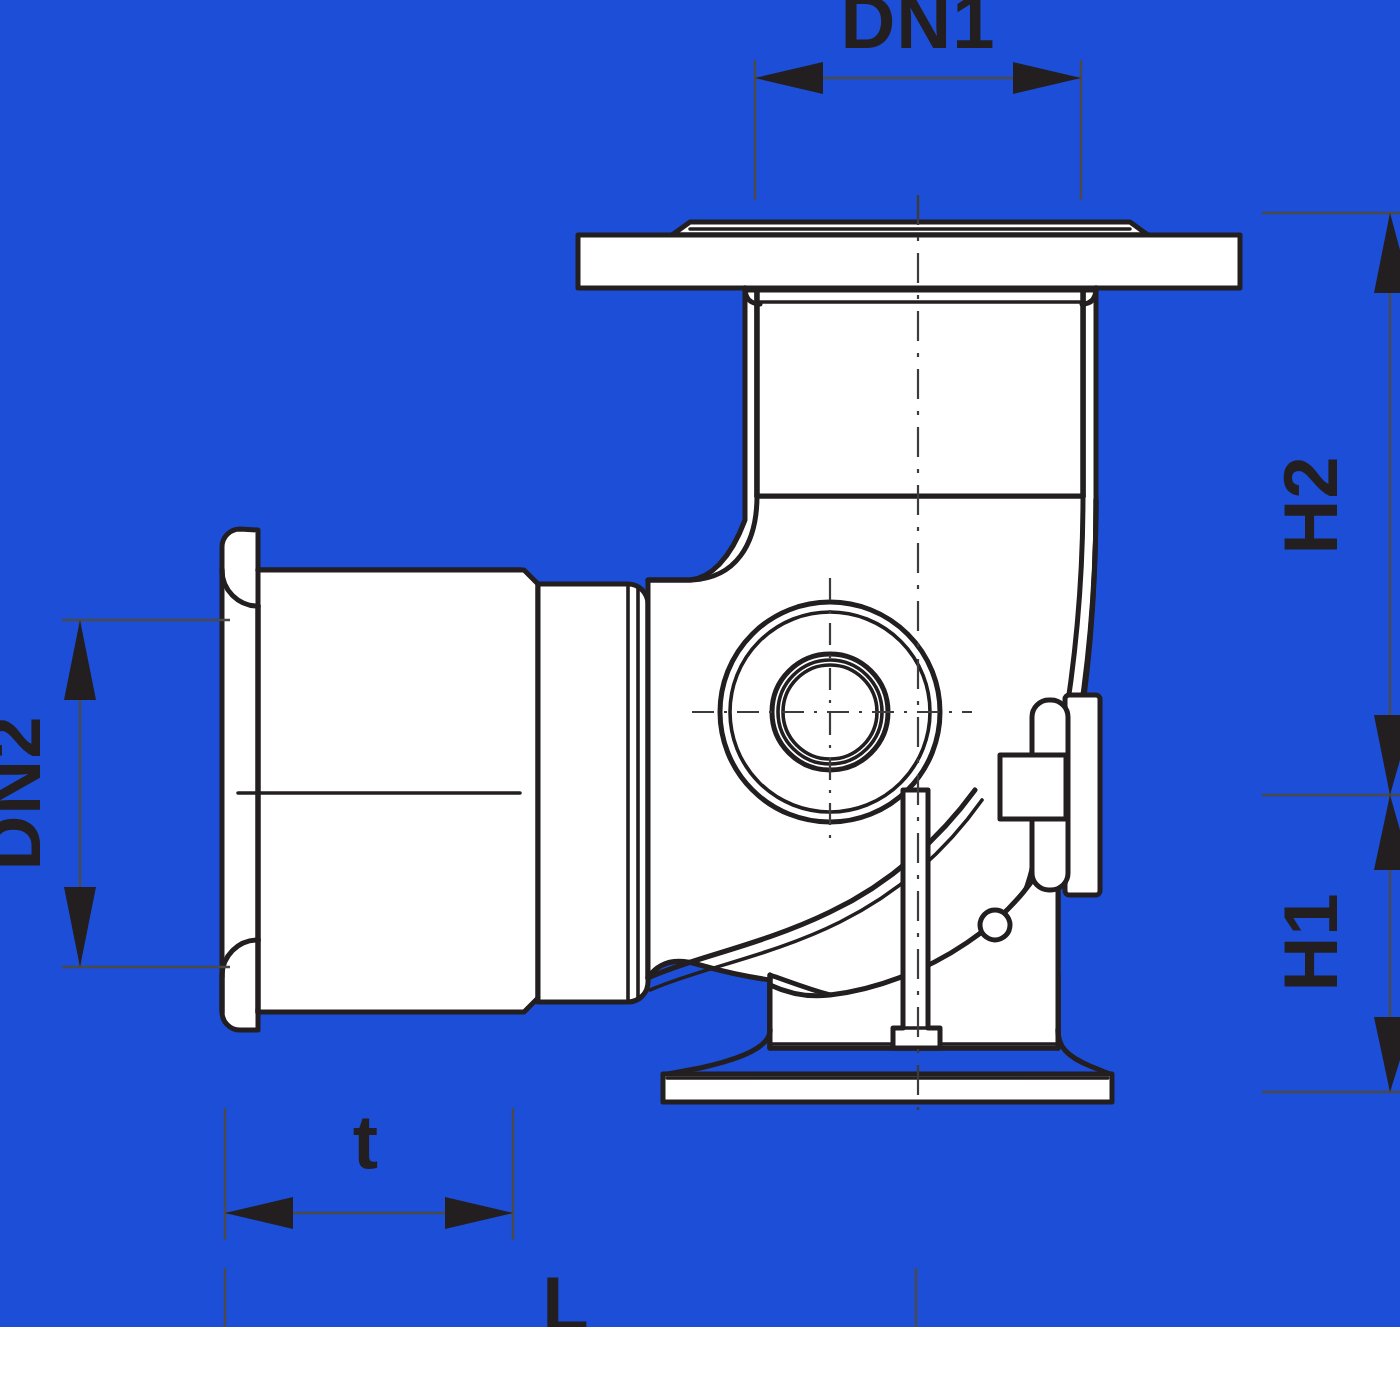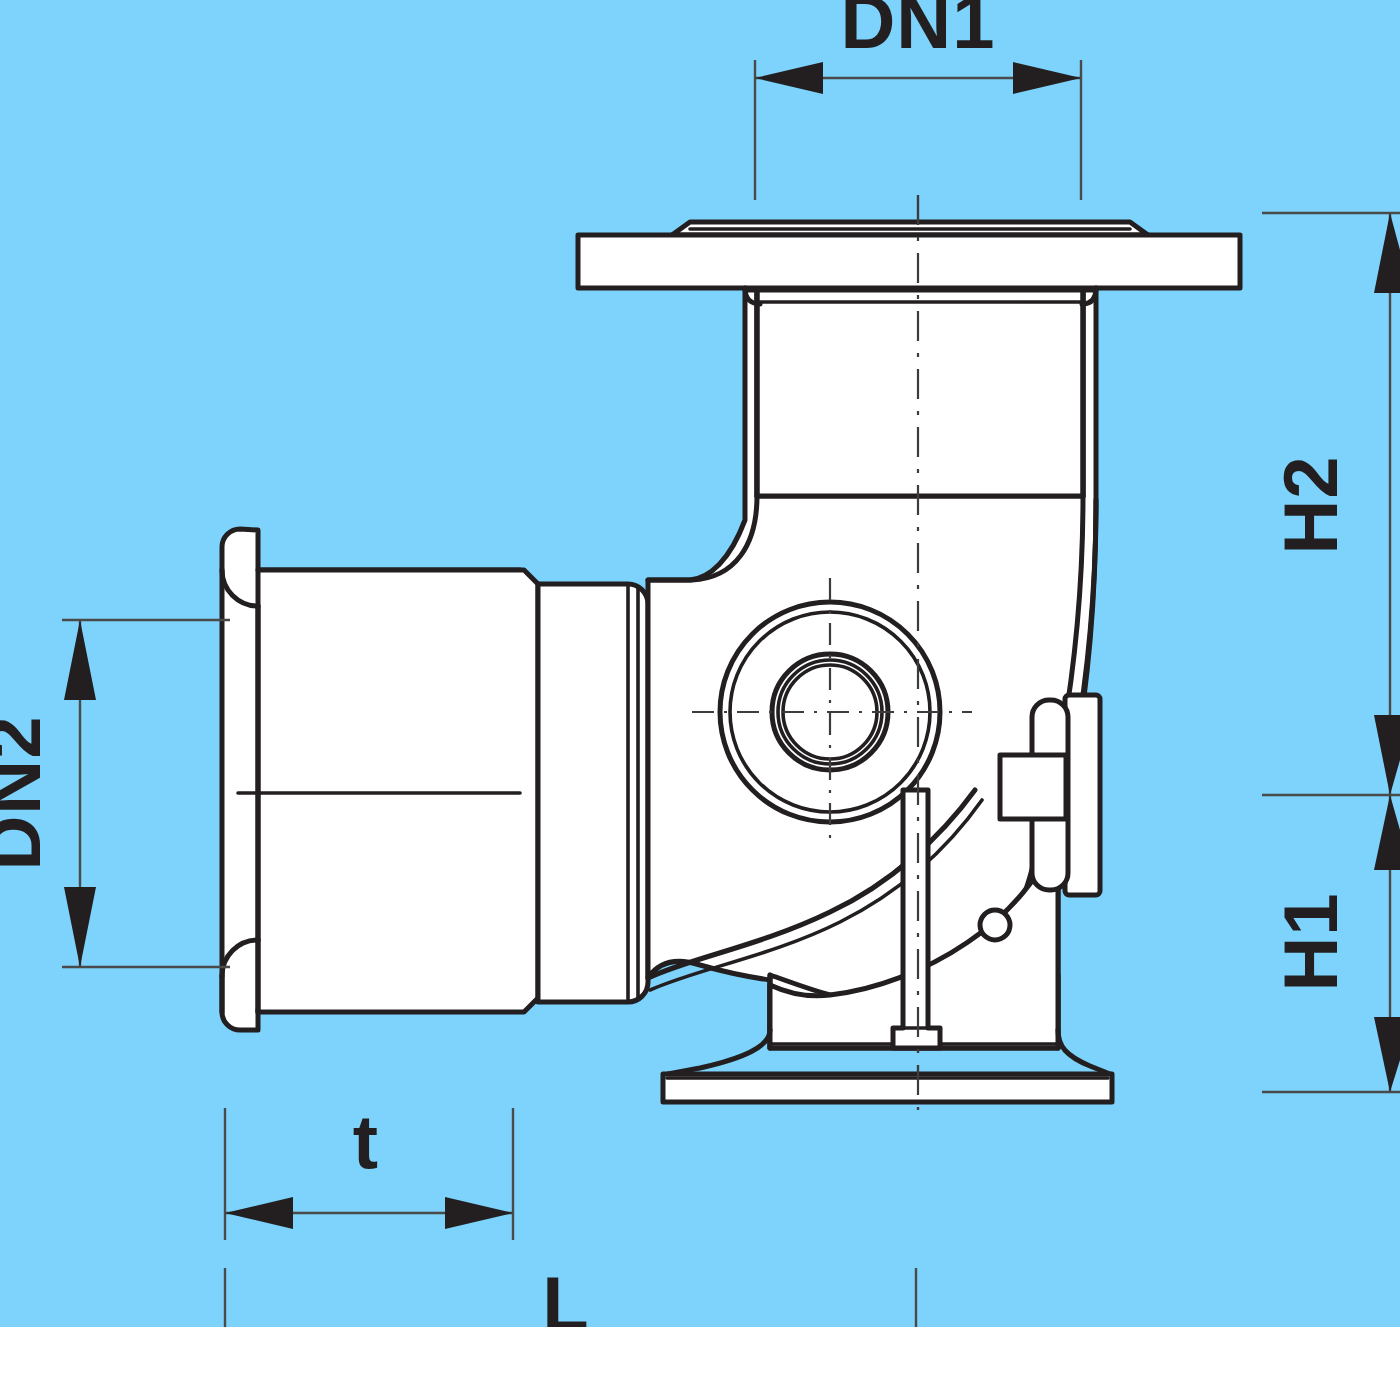--- a/index.html
+++ b/index.html
@@ -7,21 +7,21 @@
     padding: 0;
     background: #ffffff;
   }
   body {
     font-family: "Liberation Sans", sans-serif;
   }
   #drawing-root {
     position: relative;
     width: 1400px;
     height: 1327px;
-    background: #7dd3fc;
+    background: #1d4ed8;
     overflow: hidden;
   }
   svg.tech-drawing {
     display: block;
     width: 1400px;
     height: 1380px;
   }
   .obj-line {
     fill: none;
     stroke: #231f20;

